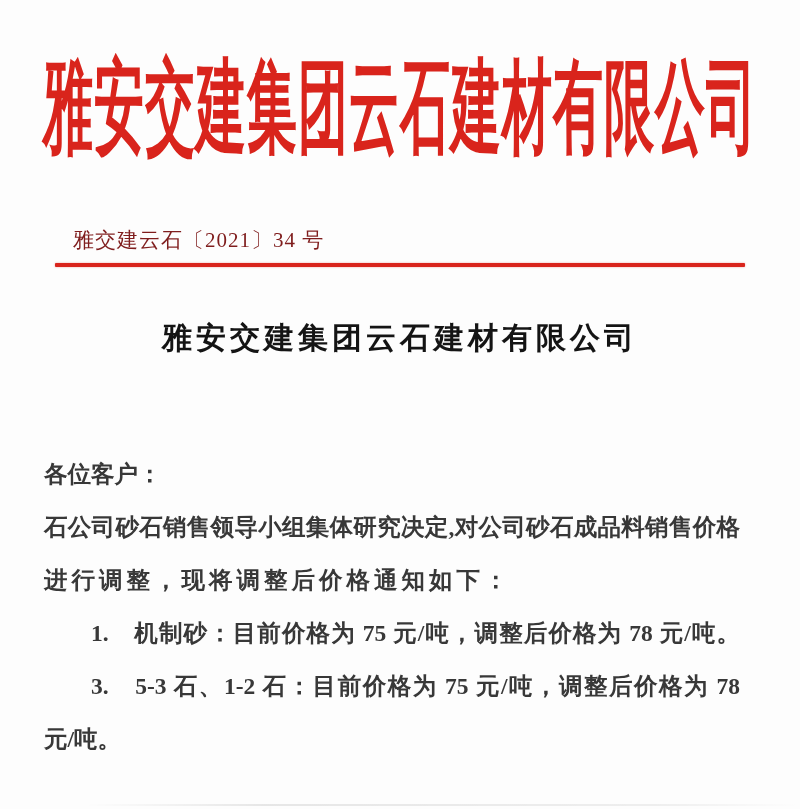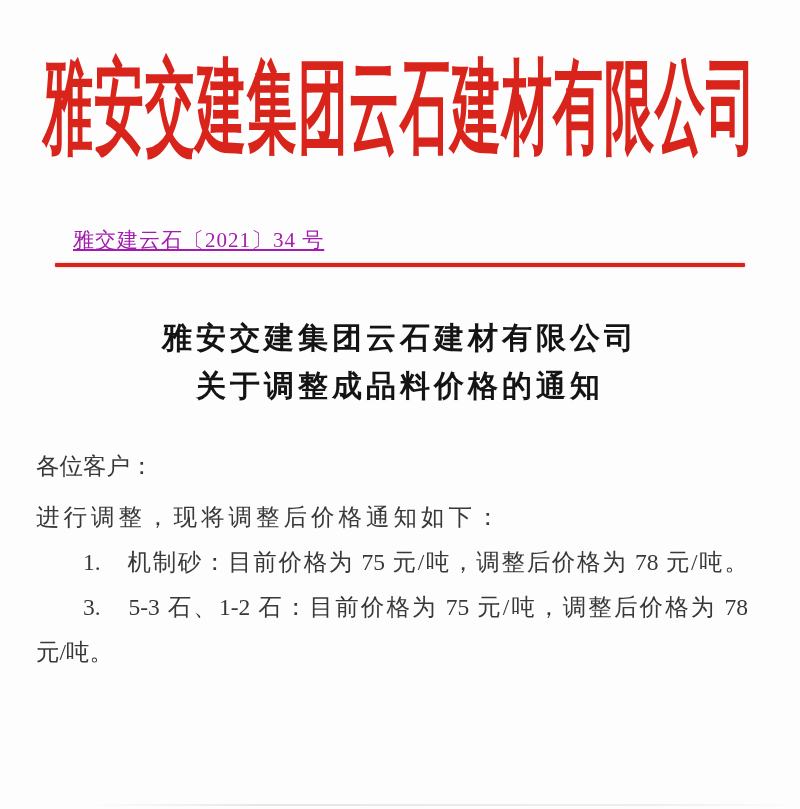--- a/index.html
+++ b/index.html
@@ -37,23 +37,22 @@
     position: absolute;
     top: 226px;
     left: 55px;
     width: 690px;
     display: flex;
     justify-content: space-between;
     align-items: flex-end;
     padding: 0 30px 0 18px;
     font-size: 21px;
     letter-spacing: 1px;
-    color: #a21caf;
+    color: #7f1d1d;
     white-space: nowrap;
-    text-decoration: underline;
   }
   .red-rule {
     position: absolute;
     top: 263px;
     left: 55px;
     width: 690px;
     height: 4px;
     background: var(--red);
     border-radius: 1px;
     box-shadow: 0 0 2px rgba(217, 36, 28, 0.45);
@@ -73,21 +72,21 @@
   }
   .body-block {
     position: absolute;
     top: 444px;
     left: 36px;
     width: 712px;
     font-size: 23.5px;
     line-height: 45px;
     color: var(--ink);
   }
-  .line { margin: 0; }
+  .line { margin: 8px; font-weight: bold; }
   .sal { margin-bottom: 6px; }
   .indent { text-indent: 2em; }
   .fill { text-align: justify; text-align-last: justify; }
   .sp { letter-spacing: 4px; }
   .scan-line {
     position: absolute;
     left: 85px;
     right: 0;
     bottom: 3px;
     height: 2px;
@@ -102,25 +101,25 @@
   <div class="letterhead">雅安交建集团云石建材有限公司</div>
 
   <div class="meta-row">
     <span>雅交建云石〔2021〕34 号</span>
   </div>
 
   <div class="red-rule"></div>
 
   <div class="doc-title">
     <div>雅安交建集团云石建材有限公司</div>
-    <div>关于调整成品料价格的通知</div>
   </div>
 
   <div class="body-block">
     <p class="line sal">各位客户：</p>
+    <p class="line fill">石公司砂石销售领导小组集体研究决定,对公司砂石成品料销售价格</p>
     <p class="line sp">进行调整，现将调整后价格通知如下：</p>
     <p class="line indent fill">1.　机制砂：目前价格为 75 元/吨，调整后价格为 78 元/吨。</p>
     <p class="line indent fill">3.　5-3 石、1-2 石：目前价格为 75 元/吨，调整后价格为 78</p>
     <p class="line">元/吨。</p>
   </div>
 
   <div class="scan-line"></div>
 
 </div>
 

